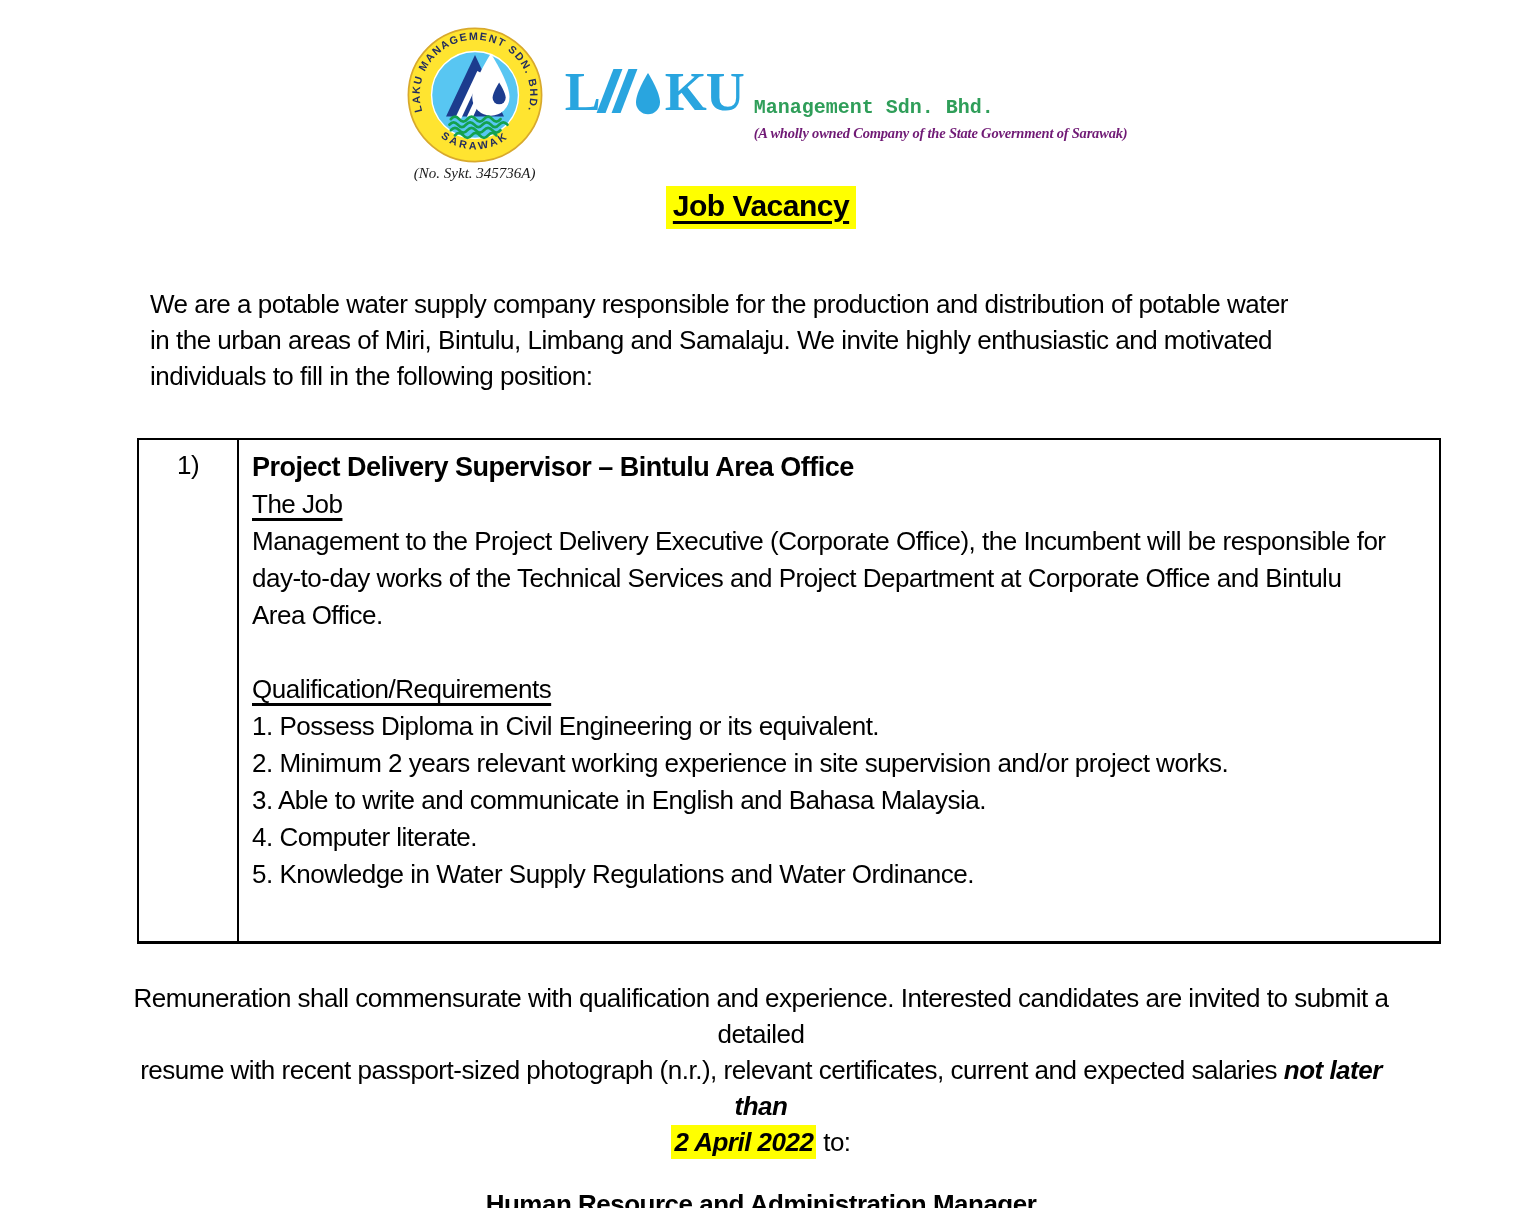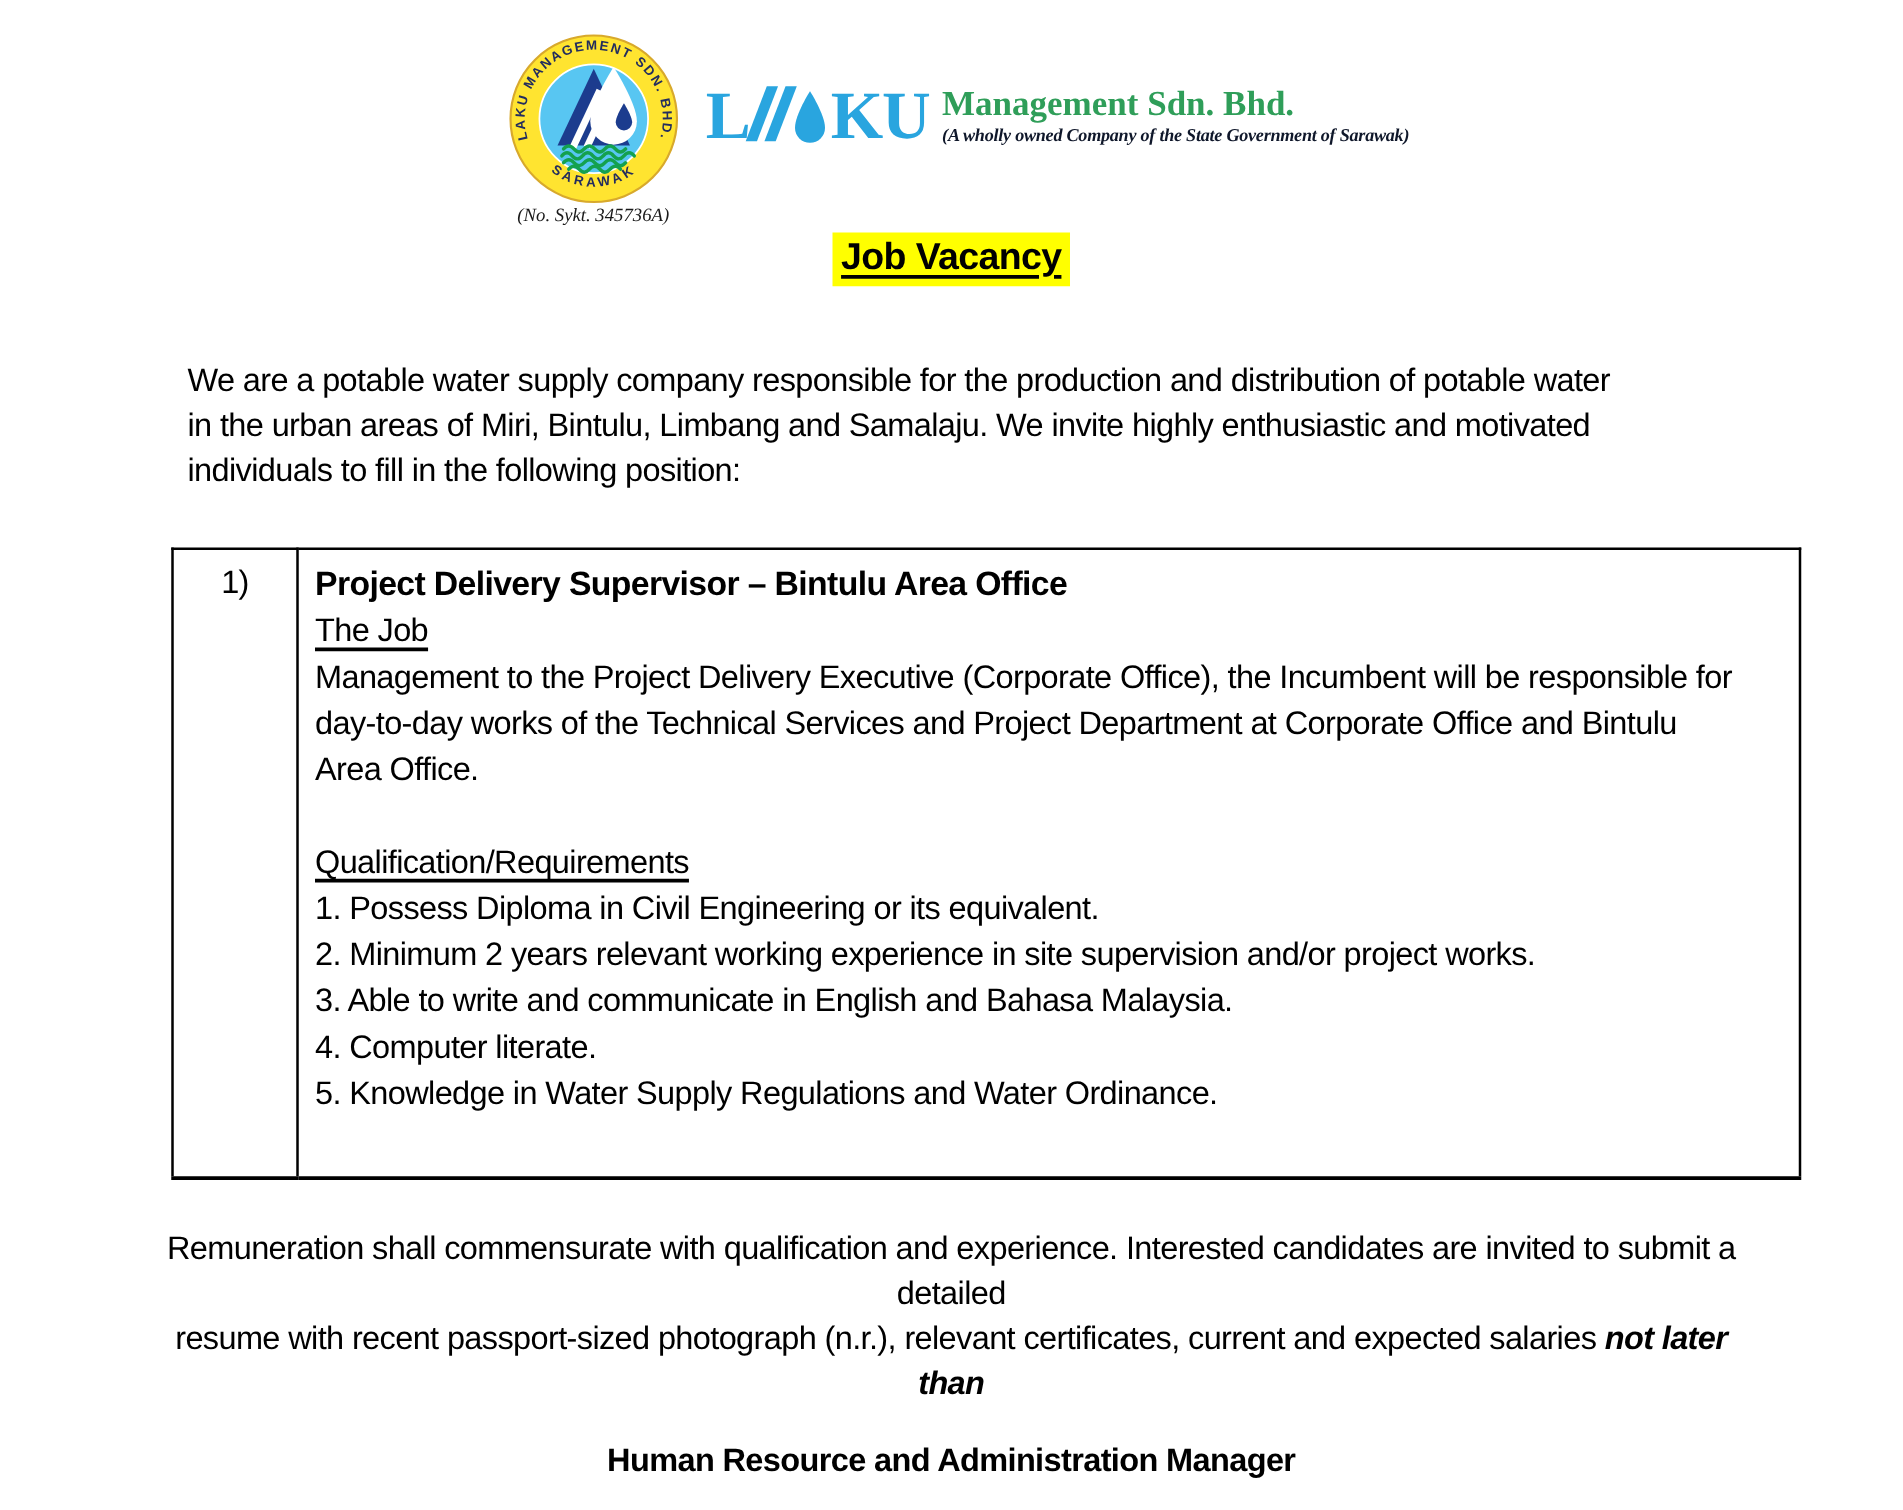--- a/index.html
+++ b/index.html
@@ -27,22 +27,22 @@
   .company-no { margin-top:1px; font-family:"Liberation Serif", serif; font-style:italic; font-size:15px; color:#1a1a1a; white-space:nowrap; }
 
   .logotype-col { display:flex; flex-direction:row; align-items:flex-start; margin-top:40px; }
   .laku-glyphs { display:flex; align-items:flex-start; color:var(--brand_cyan); }
   .laku-letter { font-family:"Liberation Serif", serif; font-weight:bold; font-size:54px; line-height:52px; letter-spacing:-1px; }
   .laku-slashes { display:flex; gap:6px; margin:3px 2px 0 5px; }
   .laku-slash { width:9px; height:44px; background:var(--brand_cyan); transform:skewX(-21deg); }
   .laku-drop-svg { width:30px; height:56px; margin:0 2px 0 2px; display:block; }
   .laku-drop { fill:var(--brand_cyan); }
   .name-col { margin-left:10px; margin-top:2px; }
-  .company-name { font-family:Liberation Serif, serif; font-weight:bold; font-size:28px; line-height:32px; color:var(--brand_green); white-space:nowrap; }
-  .tagline { font-family:"Liberation Serif", serif; font-weight:bold; font-style:italic; font-size:14.5px; line-height:18px; color:#0f172a; letter-spacing:-0.2px; white-space:nowrap; }
+  .company-name { font-family:Liberation Mono, monospace; font-weight:bold; font-size:20px; line-height:32px; color:var(--brand_green); white-space:nowrap;margin-top:24px; }
+  .tagline { font-family:"Liberation Serif", serif; font-weight:bold; font-style:italic; font-size:14.5px; line-height:18px; color:#701a75; letter-spacing:-0.2px; white-space:nowrap; }
 
   
   .title-row { text-align:center; margin-top:4px; }
   .page-title {
     display:inline-block;
     background:var(--highlight_yellow);
     font-weight:bold; font-size:30px; letter-spacing:-0.5px;
     text-decoration:underline; text-decoration-thickness:2.5px; text-underline-offset:5px;
     padding:3px 7px 6px 7px;
   }
@@ -167,20 +167,21 @@
               <div>5. Knowledge in Water Supply Regulations and Water Ordinance.</div>
             </div>
       </td>
     </tr>
   </tbody>
     </table>
 
   <div class="closing bodytext">
     <div>Remuneration shall commensurate with qualification and experience. Interested candidates are invited to submit a detailed</div>
     <div><span>resume with recent passport-sized photograph (n.r.), relevant certificates, current and expected salaries </span><span class="bi">not later than</span></div>
+    <div><span class="deadline-highlight">2 April 2022</span><span> to:</span></div>
   </div>
 
   <div class="contact bodytext">
     <div class="bold">Human Resource and Administration Manager</div>
 
   </div>
 
 </div>
 
 </body></html>

